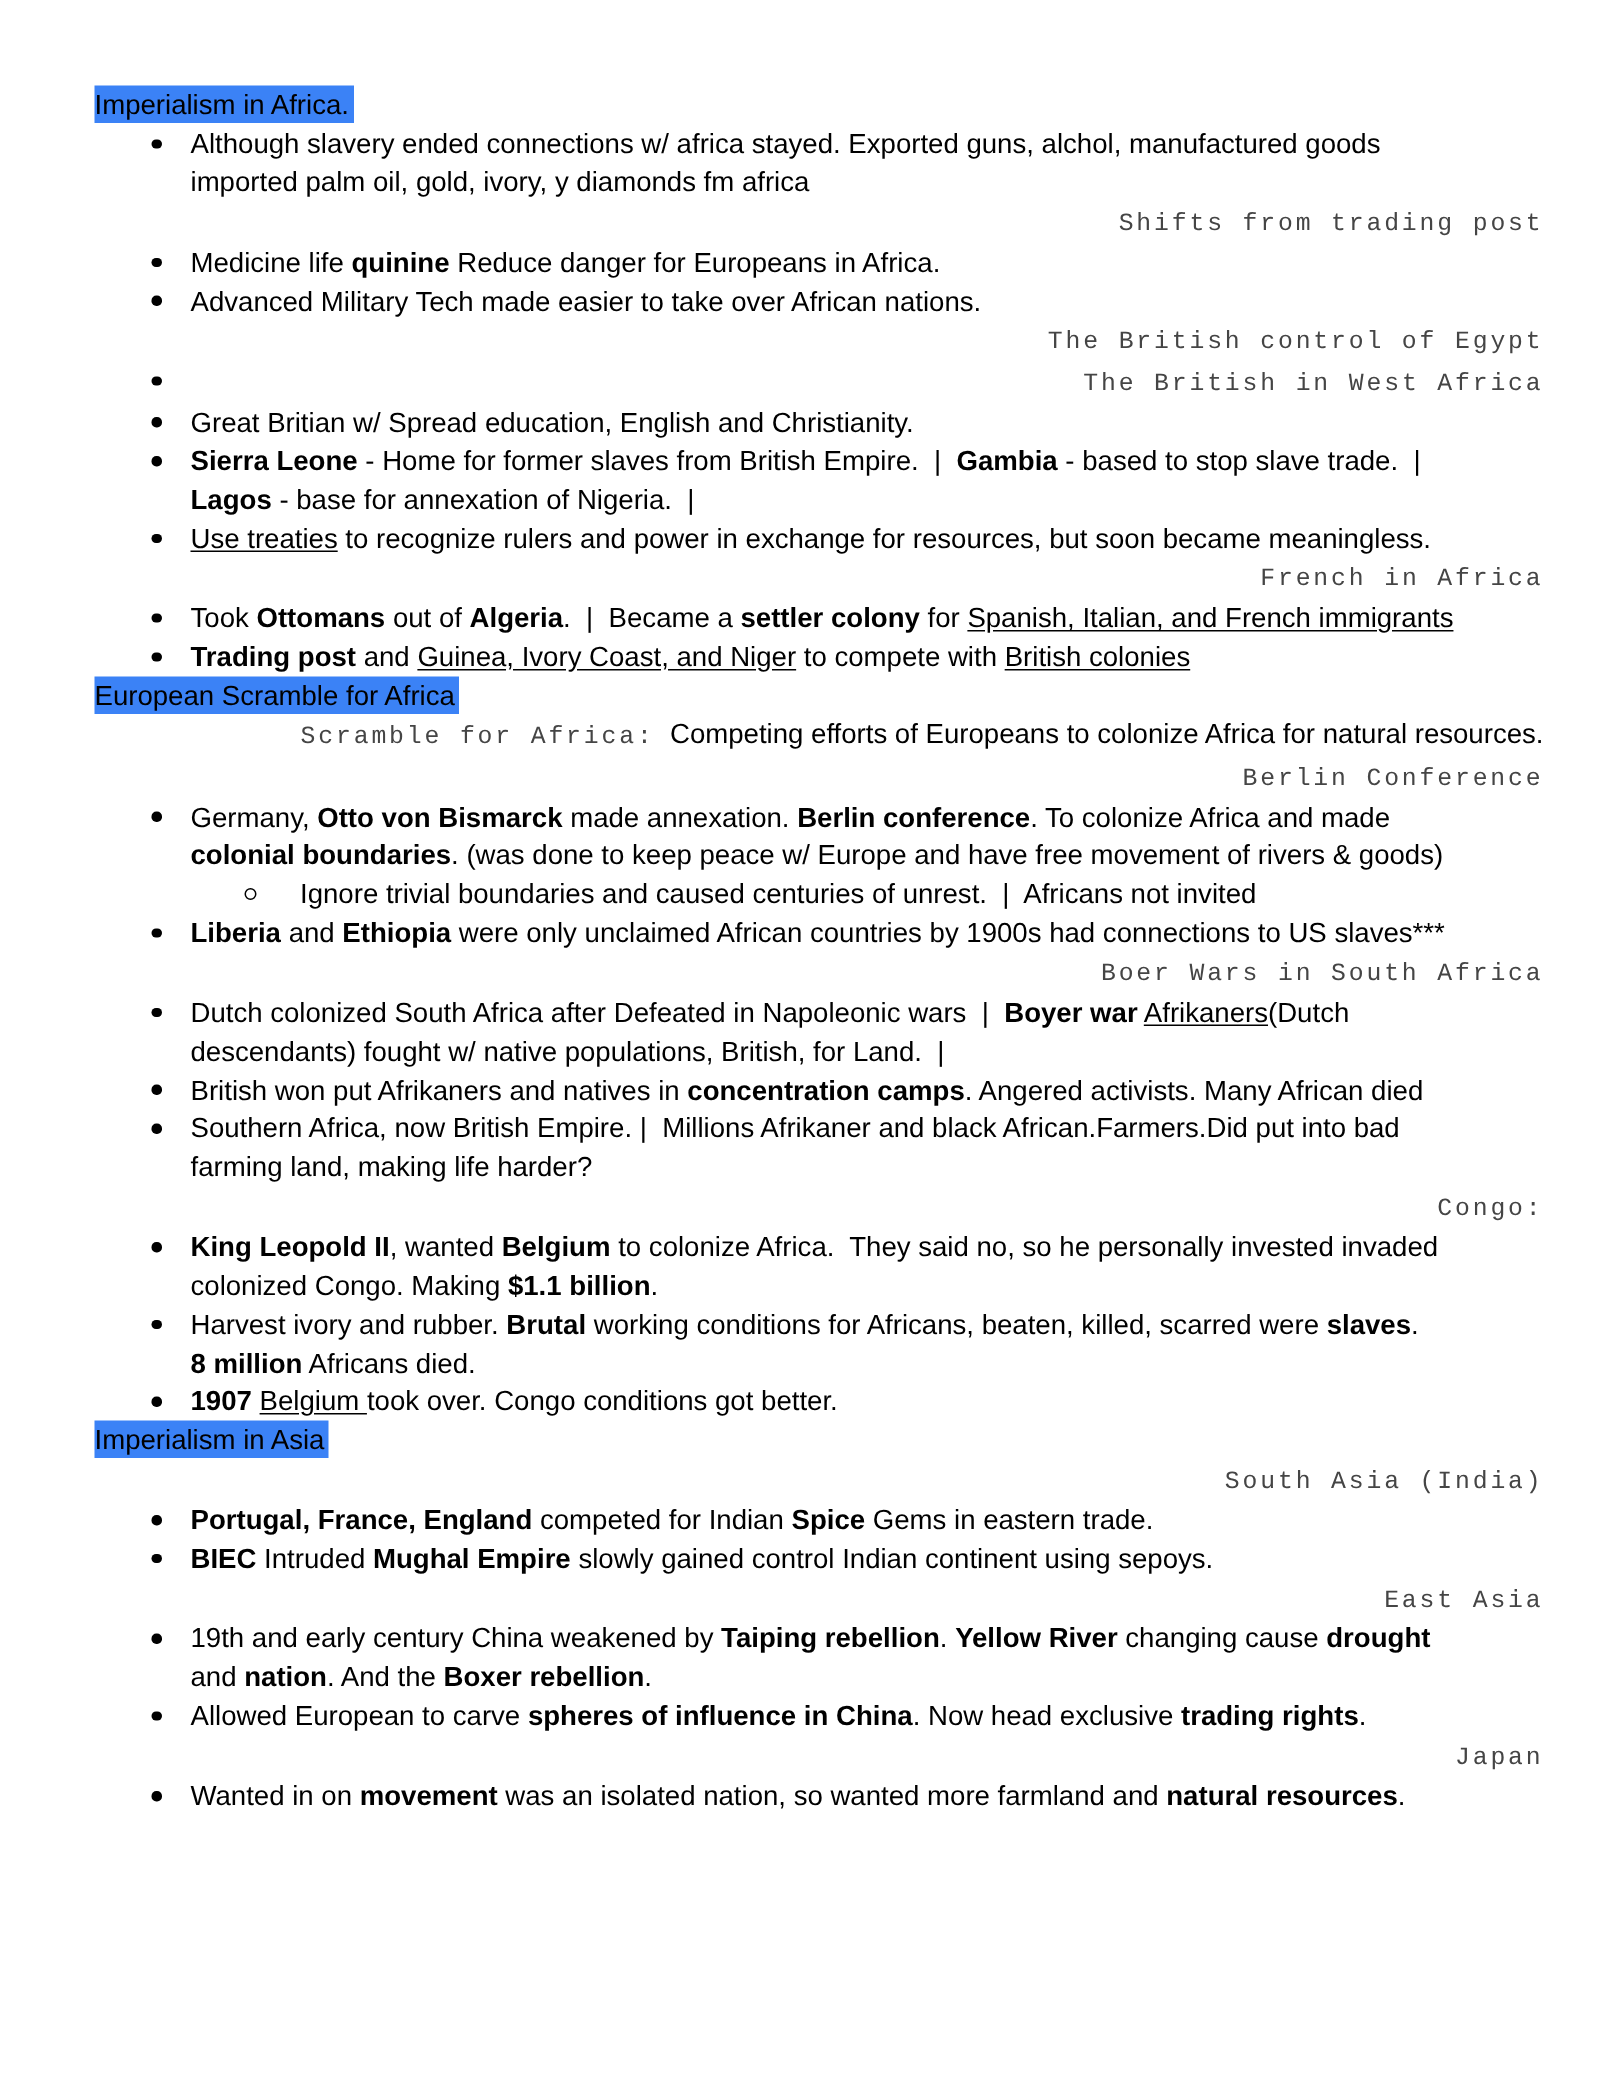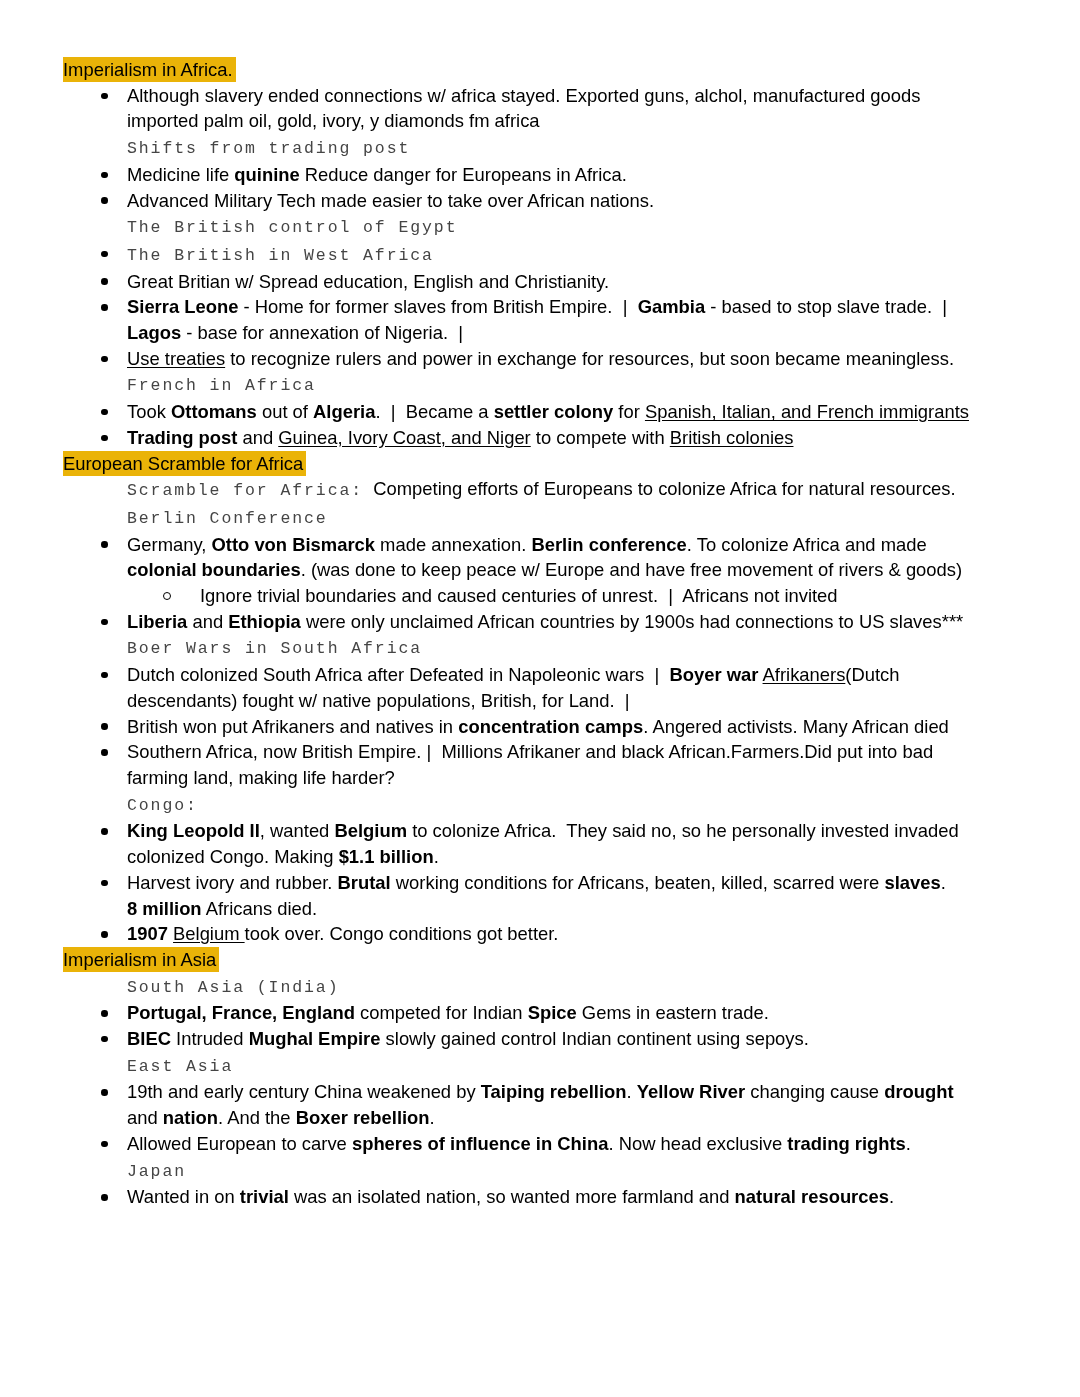--- a/index.html
+++ b/index.html
@@ -18,28 +18,28 @@
   .bullet > .marker {
     position:absolute; left:38px; top:9.8px;
     width:6.5px; height:6.5px; border-radius:50%; background:#000;
   }
   .sub { padding-left:137px; }
   .sub > .marker {
     position:absolute; left:100px; top:9.2px;
     width:8px; height:8px; border-radius:50%;
     border:1.4px solid #000; background:transparent;
   }
-  .indent { padding-left:64px; }
+  .indent { padding-left:64px;text-align:right; }
   .f-b { font-weight:700; }
   .f-u { text-decoration:underline; text-underline-offset:2px;text-align:center; }
   .f-m {
     font-family:"Liberation Mono", monospace;
     color:#454545; font-size:16.5px; letter-spacing:1.9px;
   }
-  .f-h { background:#eab308; padding:2px 3px 2px 0; }
+  .f-h { background:#3b82f6; padding:2px 3px 2px 0; }
 </style>
 </head>
 <body>
 
 <div class="doc">
     <div class="block heading"><span class="runs"><span class="f-h">Imperialism in Africa.</span></span></div>
     <div class="block bullet"><span class="marker"></span><span class="runs"><span>Although slavery ended connections w/ africa stayed. Exported guns, alchol, manufactured goods
 imported palm oil, gold, ivory, y diamonds fm africa</span></span></div>
     <div class="block indent"><span class="runs"><span class="f-m">Shifts from trading post</span></span></div>
     <div class="block bullet"><span class="marker"></span><span class="runs"><span>Medicine life </span><span class="f-b">quinine</span><span> Reduce danger for Europeans in Africa.</span></span></div>
@@ -75,14 +75,14 @@
     <div class="block bullet"><span class="marker"></span><span class="runs"><span class="f-b">1907</span><span> </span><span class="f-u">Belgium </span><span>took over. Congo conditions got better.</span></span></div>
     <div class="block heading"><span class="runs"><span class="f-h">Imperialism in Asia</span></span></div>
     <div class="block indent"><span class="runs"><span class="f-m">South Asia (India)</span></span></div>
     <div class="block bullet"><span class="marker"></span><span class="runs"><span class="f-b">Portugal, France, England</span><span> competed for Indian </span><span class="f-b">Spice</span><span> Gems in eastern trade.</span></span></div>
     <div class="block bullet"><span class="marker"></span><span class="runs"><span class="f-b">BIEC</span><span> Intruded </span><span class="f-b">Mughal Empire</span><span> slowly gained control Indian continent using sepoys.</span></span></div>
     <div class="block indent"><span class="runs"><span class="f-m">East Asia</span></span></div>
     <div class="block bullet"><span class="marker"></span><span class="runs"><span>19th and early century China weakened by </span><span class="f-b">Taiping rebellion</span><span>. </span><span class="f-b">Yellow River</span><span> changing cause </span><span class="f-b">drought</span><span>
 and </span><span class="f-b">nation</span><span>. And the </span><span class="f-b">Boxer rebellion</span><span>.</span></span></div>
     <div class="block bullet"><span class="marker"></span><span class="runs"><span>Allowed European to carve </span><span class="f-b">spheres of influence in China</span><span>. Now head exclusive </span><span class="f-b">trading rights</span><span>.</span></span></div>
     <div class="block indent"><span class="runs"><span class="f-m">Japan</span></span></div>
-    <div class="block bullet"><span class="marker"></span><span class="runs"><span>Wanted in on </span><span class="f-b">trivial</span><span> was an isolated nation, so wanted more farmland and </span><span class="f-b">natural resources</span><span>.</span></span></div>
+    <div class="block bullet"><span class="marker"></span><span class="runs"><span>Wanted in on </span><span class="f-b">movement</span><span> was an isolated nation, so wanted more farmland and </span><span class="f-b">natural resources</span><span>.</span></span></div>
   </div>
 
 </body></html>

